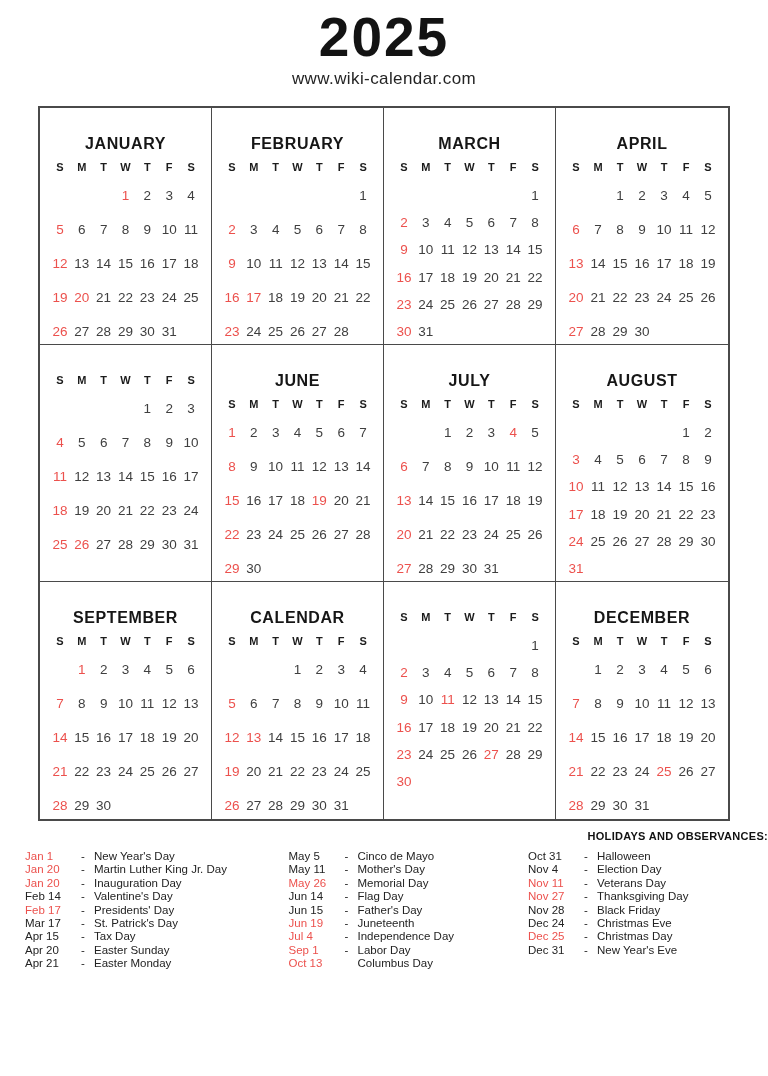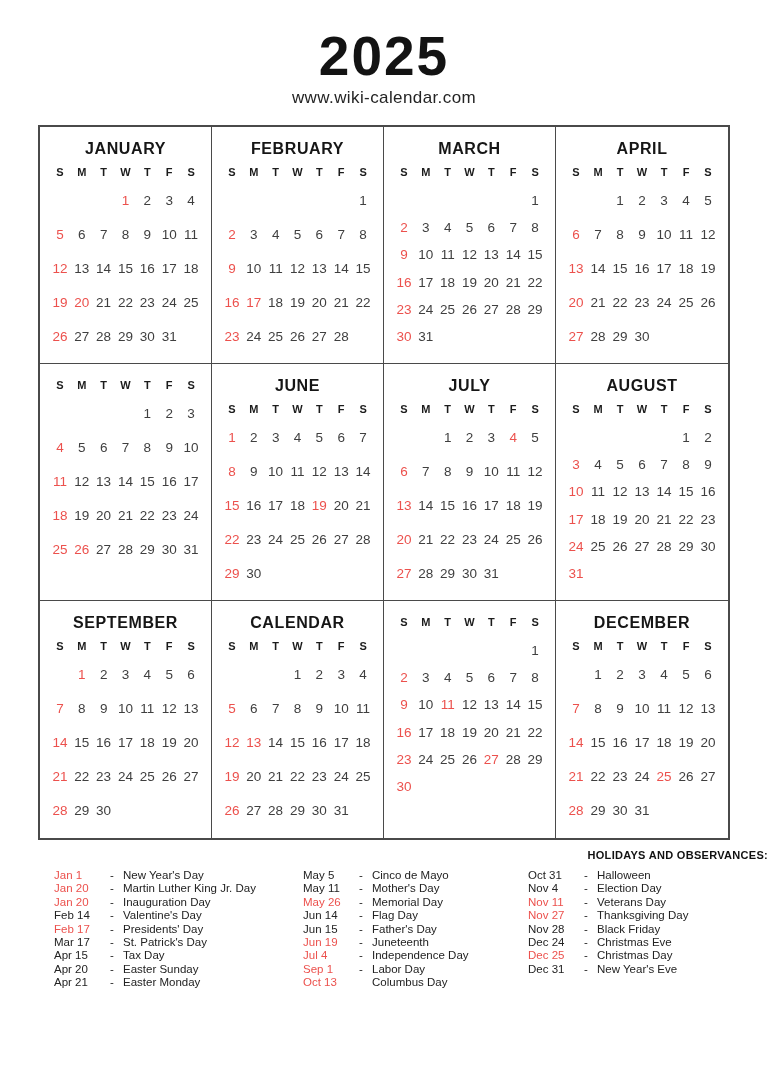--- a/index.html
+++ b/index.html
@@ -4,33 +4,33 @@
 <style>
   html,body { margin:0; padding:0; }
   body {
     width:768px; height:1076px; background:#ffffff;
     font-family:"Liberation Sans", sans-serif;
     color:#1a1a1a; overflow:hidden;
   }
   :root { --red:#ec514d; --ink:#161616; --daytext:#3f3f3f; --line:#4a4a4a; }
 
   
-  .header { text-align:center; padding-top:30px; }
+  .header { text-align:center; padding-top:11px; }
   .year { font-size:55px; font-weight:bold; color:#131313; line-height:52px; letter-spacing:2px; }
   .cal-title { font-size:58px; font-weight:bold; color:#131313; line-height:50px; margin-top:6px; letter-spacing:1px; }
   .site { font-size:17px; color:#242424; margin-top:6px; letter-spacing:0.4px; }
 
   
   .months-grid {
     width:688px; margin:17px auto 0; display:grid;
     grid-template-columns:repeat(4, 1fr);
     border:2px solid var(--line);
   }
   .month {
-    height:237px; box-sizing:border-box; padding-top:10px;
+    height:237px; box-sizing:border-box; padding-top:24px;
     border-right:1.5px solid var(--line);
     border-bottom:1.5px solid var(--line);
   }
   .month:nth-child(4n) { border-right:none; }
   .month:nth-child(n+9) { border-bottom:none; }
 
   .month-title {
     text-align:center; font-weight:bold; font-size:16px;
     letter-spacing:0.6px; color:var(--ink); height:24px; line-height:24px;
   }
@@ -45,21 +45,21 @@
   }
   .d-row { height:14px; line-height:14px; font-size:13.5px; color:var(--daytext); }
   .d-row .red { color:var(--red); }
 
   
   .holidays { margin-top:9px; }
   .h-heading {
     text-align:right; font-size:11px; font-weight:bold;
     color:#111; margin:0; letter-spacing:0.3px;
   }
-  .h-cols { display:flex; justify-content:space-between; padding:8px 42px 0 54px; }
+  .h-cols { display:flex; justify-content:space-between; padding:8px 42px 0 25px; }
   .h-col:nth-child(1) { width:238px; }
   .h-col:nth-child(2) { width:214px; }
   .h-col:nth-child(3) { width:198px; }
   .h-row {
     display:grid; grid-template-columns:47px 22px 1fr;
     font-size:11.5px; line-height:13.4px; color:#232323;
   }
   .h-date { color:#232323; }
   .h-date.red { color:var(--red); }
   .h-dash { text-align:center; color:#232323; }

